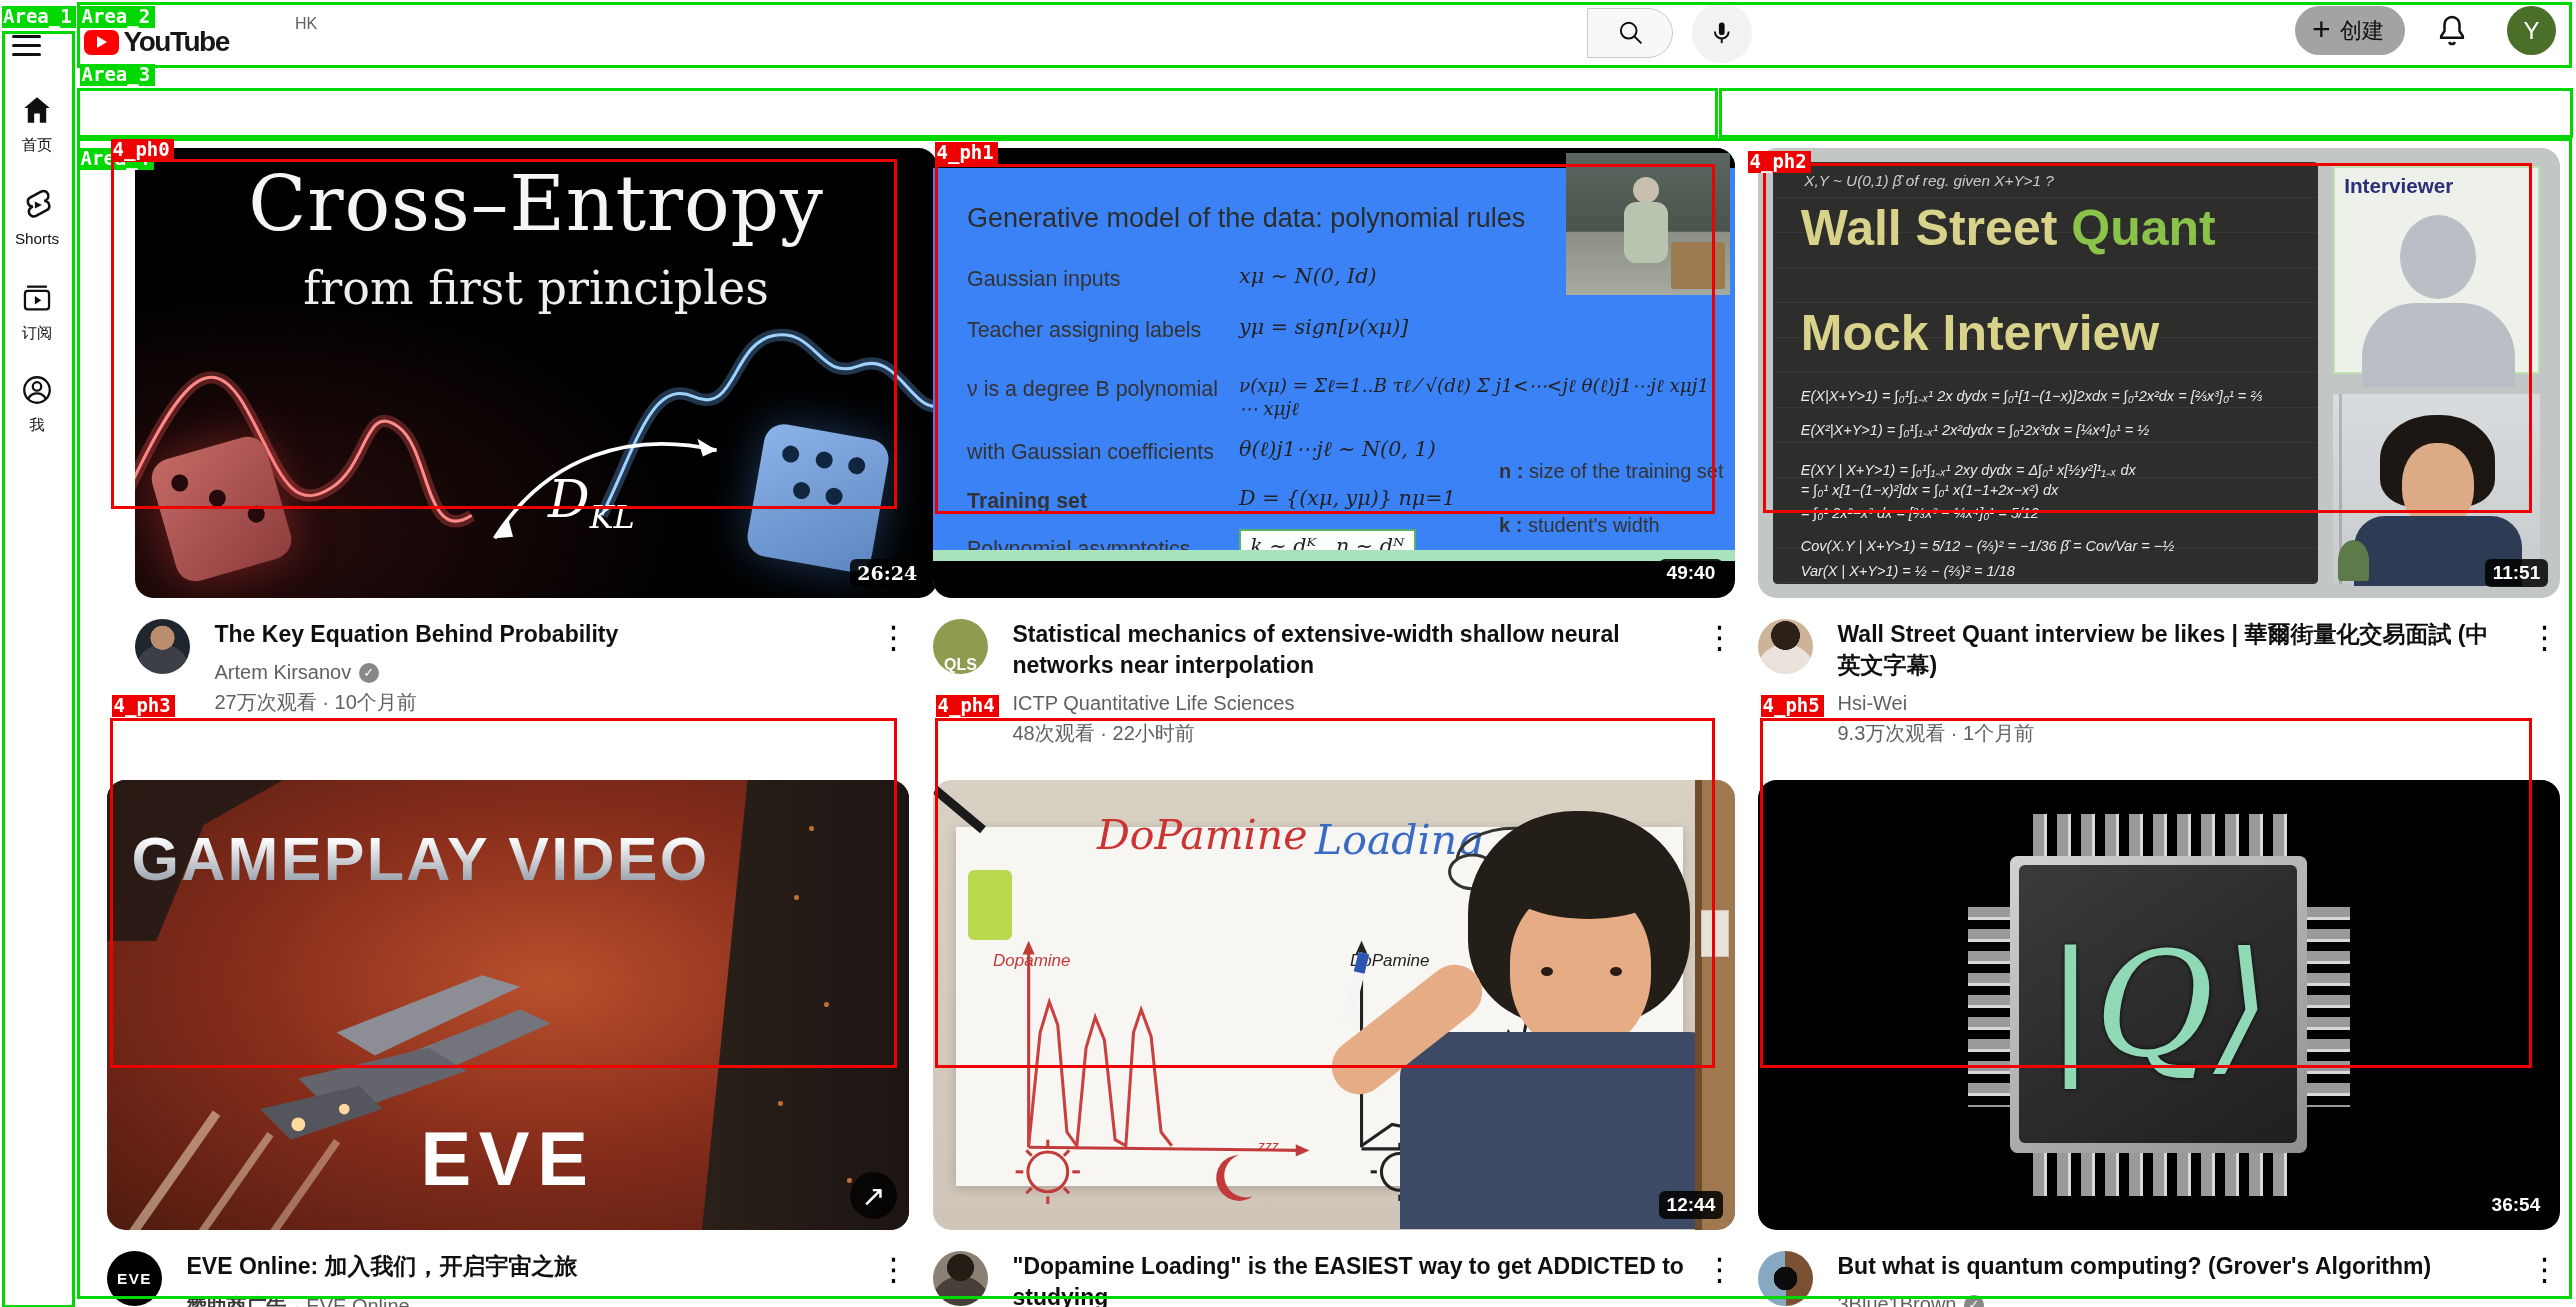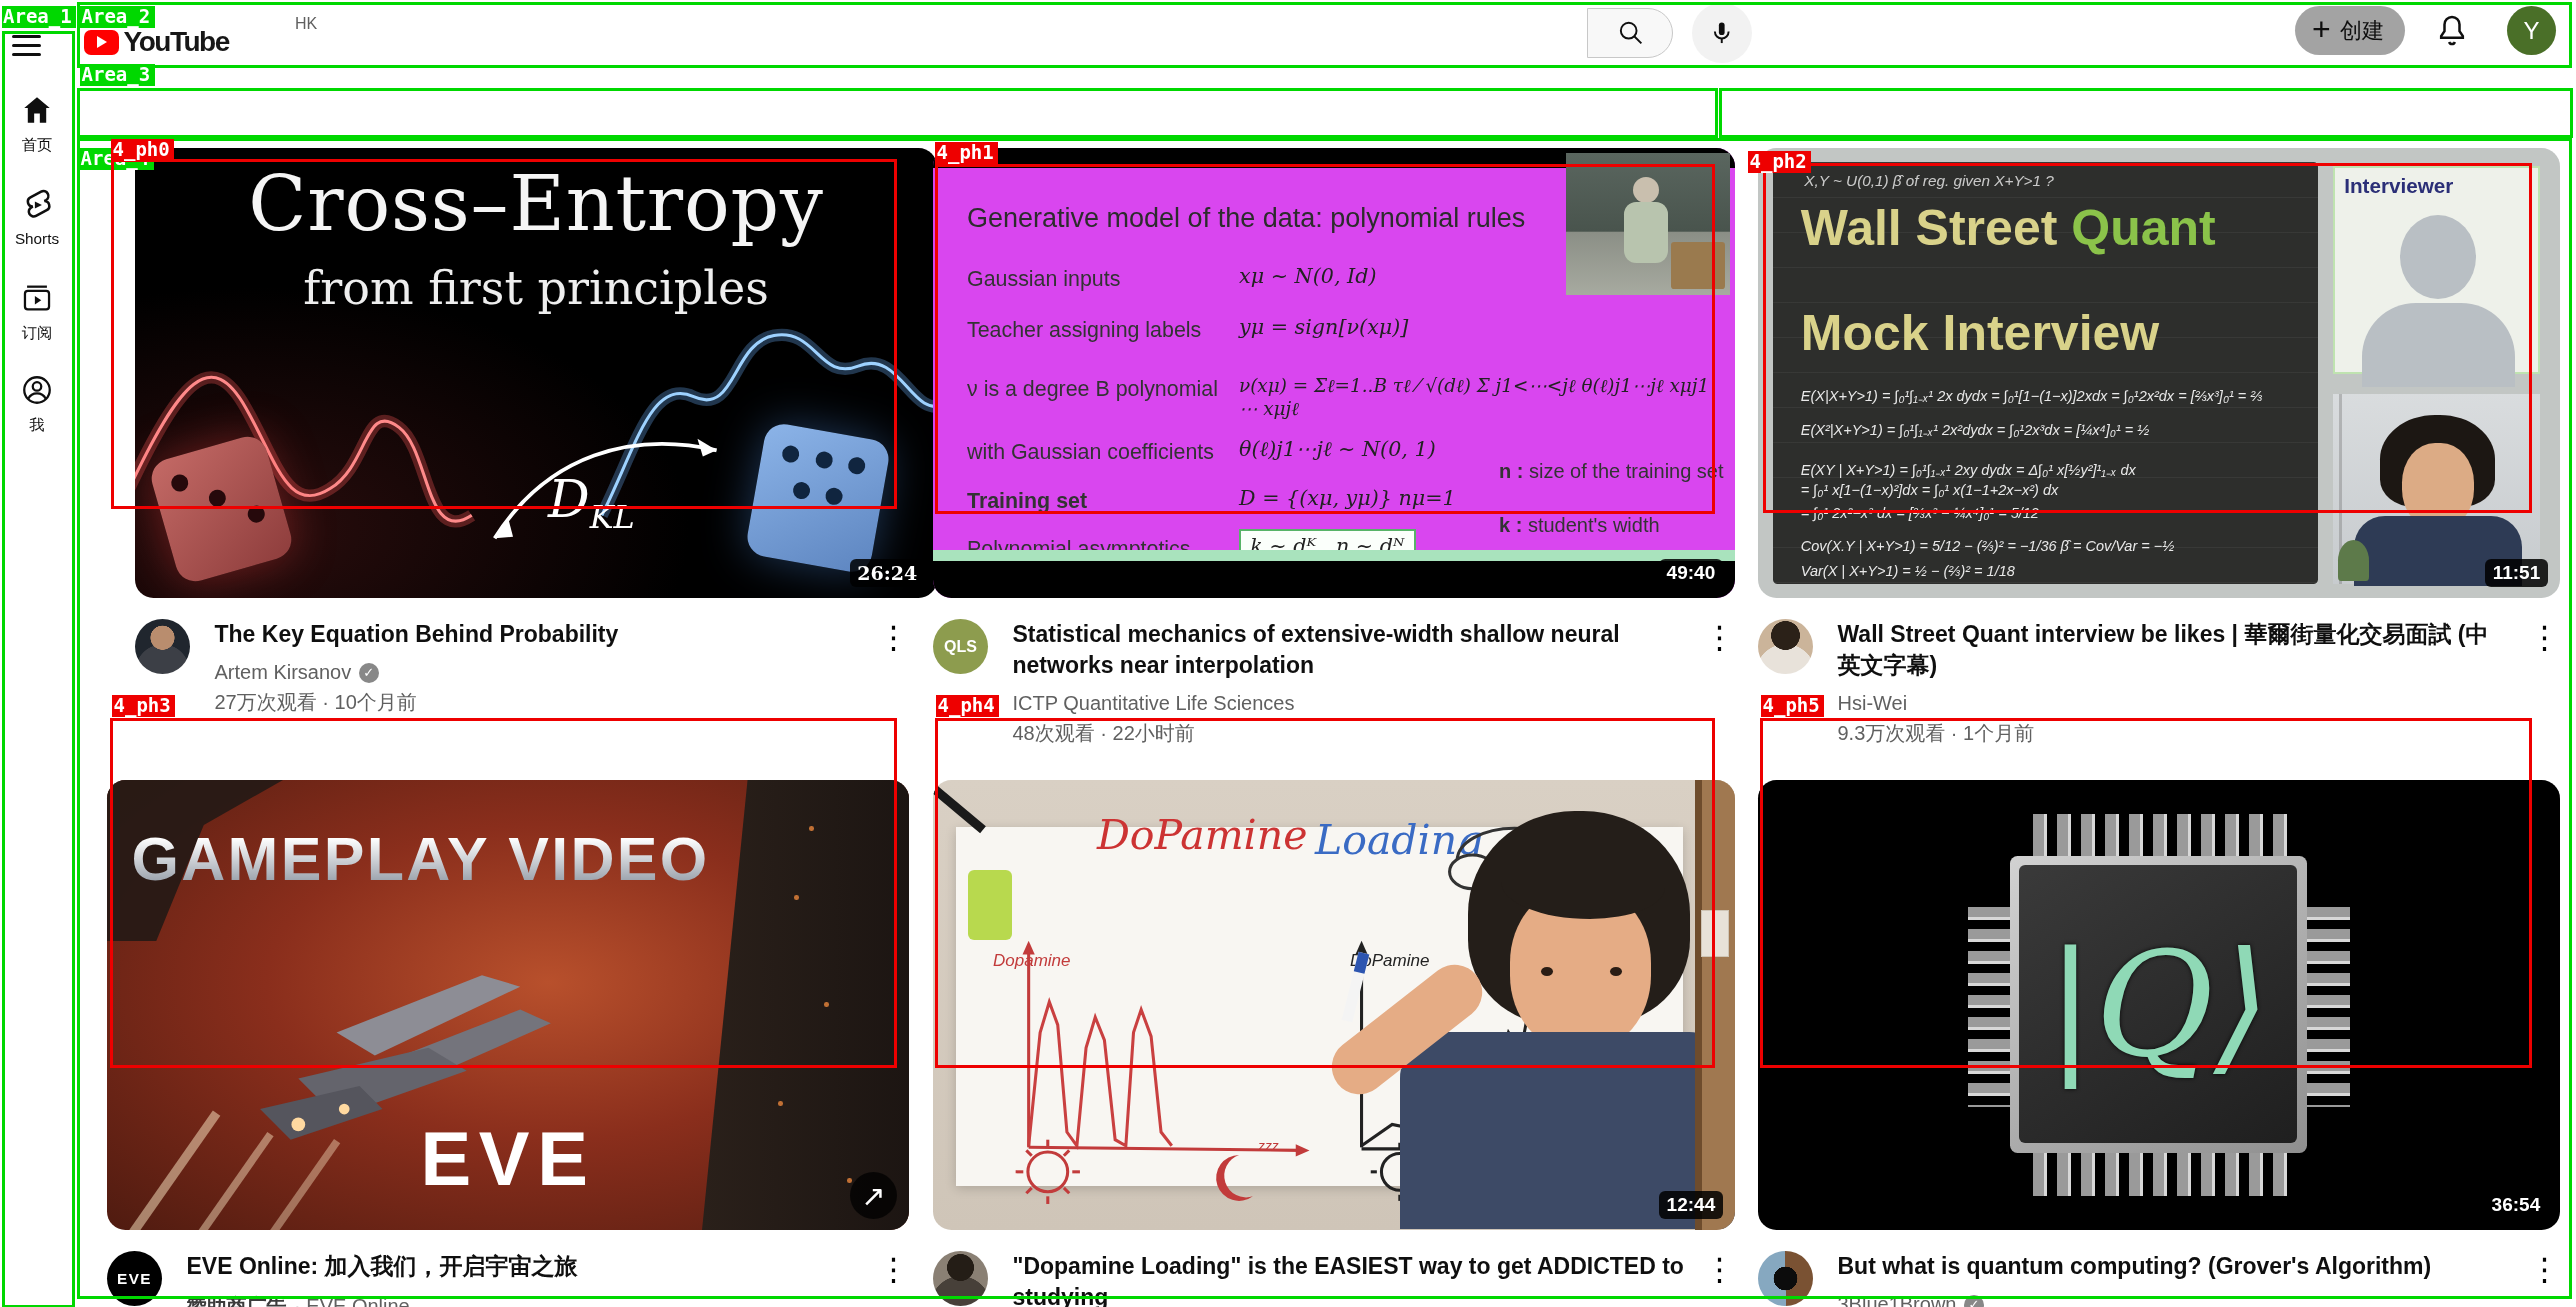--- a/index.html
+++ b/index.html
@@ -56,21 +56,21 @@
   #t0 .st { position:absolute; top:113px; width:100%; text-align:center; font-size:46px; color:#eee; }
   #t0 .dkl { position:absolute; left:413px; top:321px; font-size:52px; font-style:italic; color:#fff; }
   #t0 .dkl sub { font-size:32px; }
   .die { position:absolute; border-radius:20px; }
   .pip { position:absolute; width:17px; height:17px; border-radius:50%; background:#26090b; }
   #t0 .die.red { left:27px; top:298px; width:119px; height:126px; background:linear-gradient(145deg,#c46a66,#8e3d3c); transform:rotate(-16deg); box-shadow:0 0 46px rgba(255,70,70,.35); }
   #t0 .die.blue { left:620px; top:283px; width:126px; height:134px; background:linear-gradient(145deg,#8cb4e8,#5d85c0); transform:rotate(10deg); box-shadow:0 0 46px rgba(90,160,255,.35); }
   #t0 .die.blue .pip { background:#10253f; }
 
   
-  #t1 { background:#d946ef; font-family:"Liberation Sans",sans-serif; }
+  #t1 { background:#3b82f6; font-family:"Liberation Sans",sans-serif; }
   #t1 .bar { position:absolute; left:0; width:100%; background:#000; z-index:3; }
   #t1 .progress { position:absolute; left:0; bottom:37px; width:100%; height:10.7px; background:#a9e3bd; z-index:3; }
   #t1 .slide-title { position:absolute; left:34px; top:55px; font-size:27px; color:#2c2c2c; }
   #t1 .row-label { position:absolute; left:34px; font-size:21.4px; color:#333; }
   #t1 .row-math { position:absolute; left:306px; font-size:20.7px; color:#222; font-family:"DejaVu Serif",serif; font-style:italic; }
   #t1 .kbox { border:2.3px solid #58b368; padding:3.1px 9.2px; background:#fbfffb; }
   #t1 .note { position:absolute; left:566px; font-size:20px; color:#333; width:229px; }
   #t1 .inset { position:absolute; left:633px; top:4.6px; width:164px; height:142px; background:linear-gradient(180deg,#5a665f 0%, #49544d 55%, #8b8f86 56%, #a7aaa0 100%); z-index:4; }
   #t1 .person1 { position:absolute; left:67px; top:24.5px; width:26px; height:26px; border-radius:50%; background:#c9bfae; }
   #t1 .person1:after { content:""; position:absolute; left:-9.2px; top:24.5px; width:44px; height:61px; border-radius:12.2px; background:#b8c4ae; }
@@ -124,21 +124,21 @@
   
   #t5 { background:#000; }
   #t5 .pins-h { position:absolute; left:269px; width:263px; height:44px; background:repeating-linear-gradient(90deg, transparent 0 6.1px, #9a9a9a 6.1px 17px, #d8d8d8 17px 20px, transparent 20px 24px); }
   #t5 .pins-v { position:absolute; top:122px; width:44px; height:205px; background:repeating-linear-gradient(180deg, transparent 0 4.6px, #9a9a9a 4.6px 15.3px, #d8d8d8 15.3px 18.4px, transparent 18.4px 22px); }
   #t5 .chipbody { position:absolute; left:252px; top:76px; width:297px; height:297px; background:linear-gradient(145deg,#d2d2d2,#8f8f8f); border-radius:7.6px; }
   #t5 .chipface { position:absolute; left:9.2px; top:9.2px; width:278px; height:278px; background:linear-gradient(145deg,#3a3a3a,#1f1f1f); border-radius:6.1px; display:flex; align-items:center; justify-content:center; }
   #t5 .ket { font-size:145px; color:#8fd9b6; font-style:italic; font-family:"DejaVu Serif",serif; text-shadow:0 0 4.6px rgba(0,0,0,.9); }
 
   
   .av-artem { background:radial-gradient(circle at 50% 34%, #b98d6e 0 26%, transparent 27%), radial-gradient(circle at 50% 95%, #3c3f46 0 45%, transparent 46%), #20262e; }
-  .av-qls { background:#8d9c4e; color:#fff; font-size:16px; font-weight:bold; display:flex; align-items:center; justify-content:center; }
+  .av-qls { background:#8d9c4e; color:#fff; font-size:16px; font-weight:bold; display:flex; align-items:flex-end; justify-content:center; }
   .av-hsi { background:radial-gradient(circle at 50% 30%, #2b2118 0 30%, transparent 31%), radial-gradient(circle at 50% 100%, #e8e2da 0 48%, transparent 49%), #cbb49a; }
   .av-eve { background:#000; color:#fff; font-size:15.3px; font-weight:bold; letter-spacing:1.5px; display:flex; align-items:center; justify-content:center; }
   .av-matt { background:radial-gradient(circle at 50% 30%, #241d16 0 28%, transparent 29%), radial-gradient(circle at 50% 100%, #474039 0 48%, transparent 49%), #8a8074; }
   .av-3b1b { background:radial-gradient(circle at 50% 50%, #0c0c0c 0 30%, transparent 31%), conic-gradient(from 0deg, #7a5233 0 50%, #86a8c0 50% 100%); }
 
   
   .anno { position:absolute; pointer-events:none; z-index:50; }
   .gbox { border:3.8px solid #00d800; }
   .rbox { border:3.8px solid #ee0000; }
   .glabel { background:#00d800; color:#fff; font-family:"DejaVu Sans Mono",monospace; font-weight:bold; font-size:19px; padding:0 4.6px 1.5px 1.5px; line-height:20.7px; }

